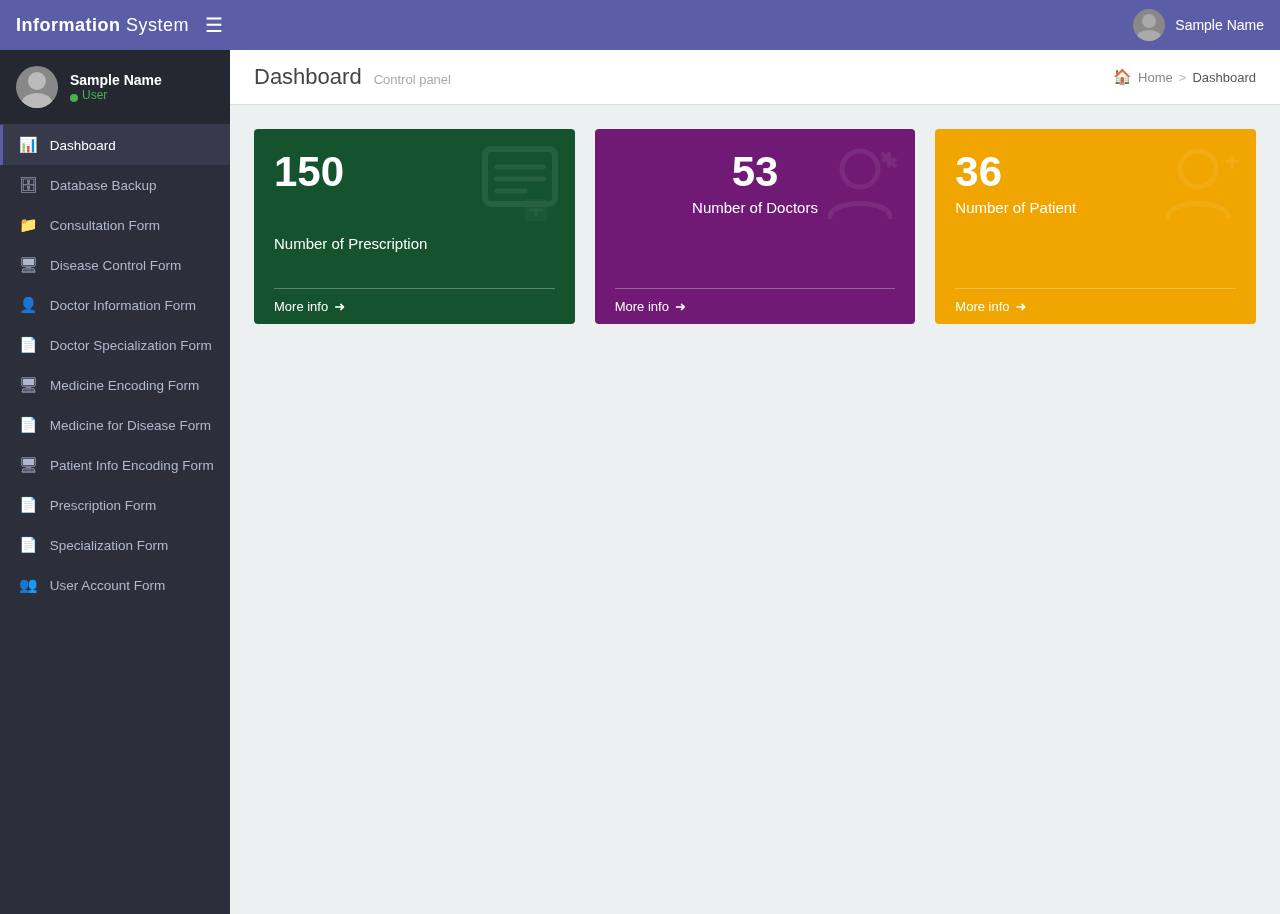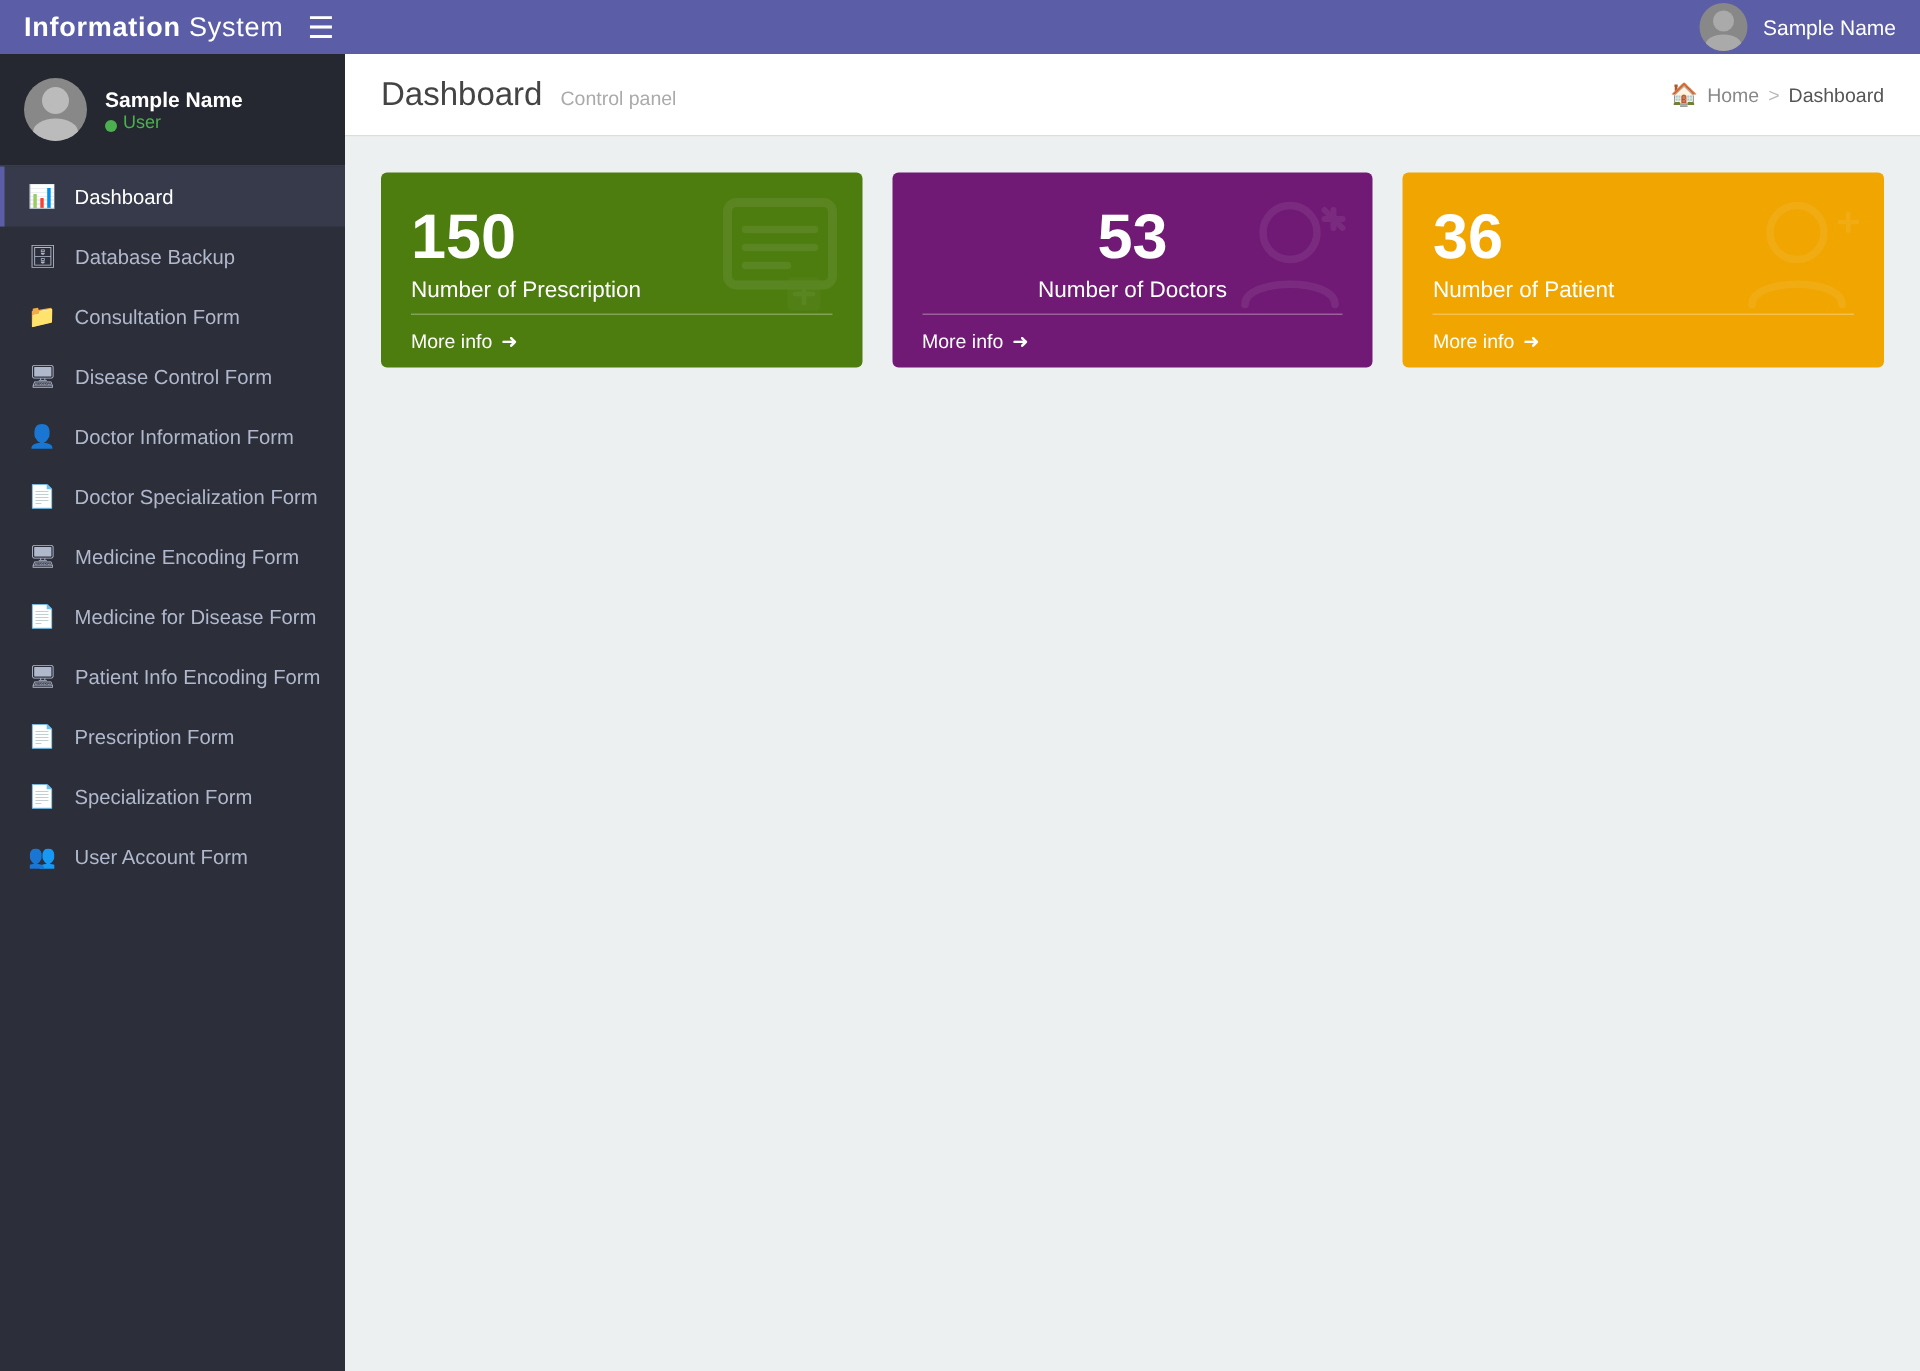--- a/index.html
+++ b/index.html
@@ -2,21 +2,21 @@
 <html><head>
   <meta charset="utf-8">
   <style>
     * { margin: 0; padding: 0; box-sizing: border-box; }
     body { font-family: 'Segoe UI', Arial, sans-serif; background: #ecf0f1; display: flex; flex-direction: column; height: 100vh; overflow: hidden; }
 
     
     .navbar {
       background: #5b5ea6;
       color: white;
-      height: 36px;
+      height: 50px;
       display: flex;
       align-items: center;
       justify-content: space-between;
       padding: 0 16px;
       flex-shrink: 0;
       z-index: 100;
     }
     .navbar-brand {
       font-size: 18px;
       font-weight: bold;
@@ -124,21 +124,21 @@
       min-width: 240px;
       border-radius: 4px;
       padding: 20px 20px 0 20px;
       color: white;
       position: relative;
       overflow: hidden;
       min-height: 130px;
       display: flex;
       flex-direction: column;
     }
-    .stat-card.cyan { background: #4d7c0f; }
+    .stat-card.cyan { background: #14532d; gap: 36px; }
     .stat-card.green { background: #701a75; text-align: center; }
     .stat-card.orange { background: #f0a500; }
 
     .stat-card-number { font-size: 42px; font-weight: bold; line-height: 1.1; }
     .stat-card-label { font-size: 15px; font-weight: 500; margin-top: 4px; }
 
     .stat-card-footer {
       margin-top: auto;
       border-top: 1px solid rgba(255,255,255,0.3);
       padding: 10px 0;

